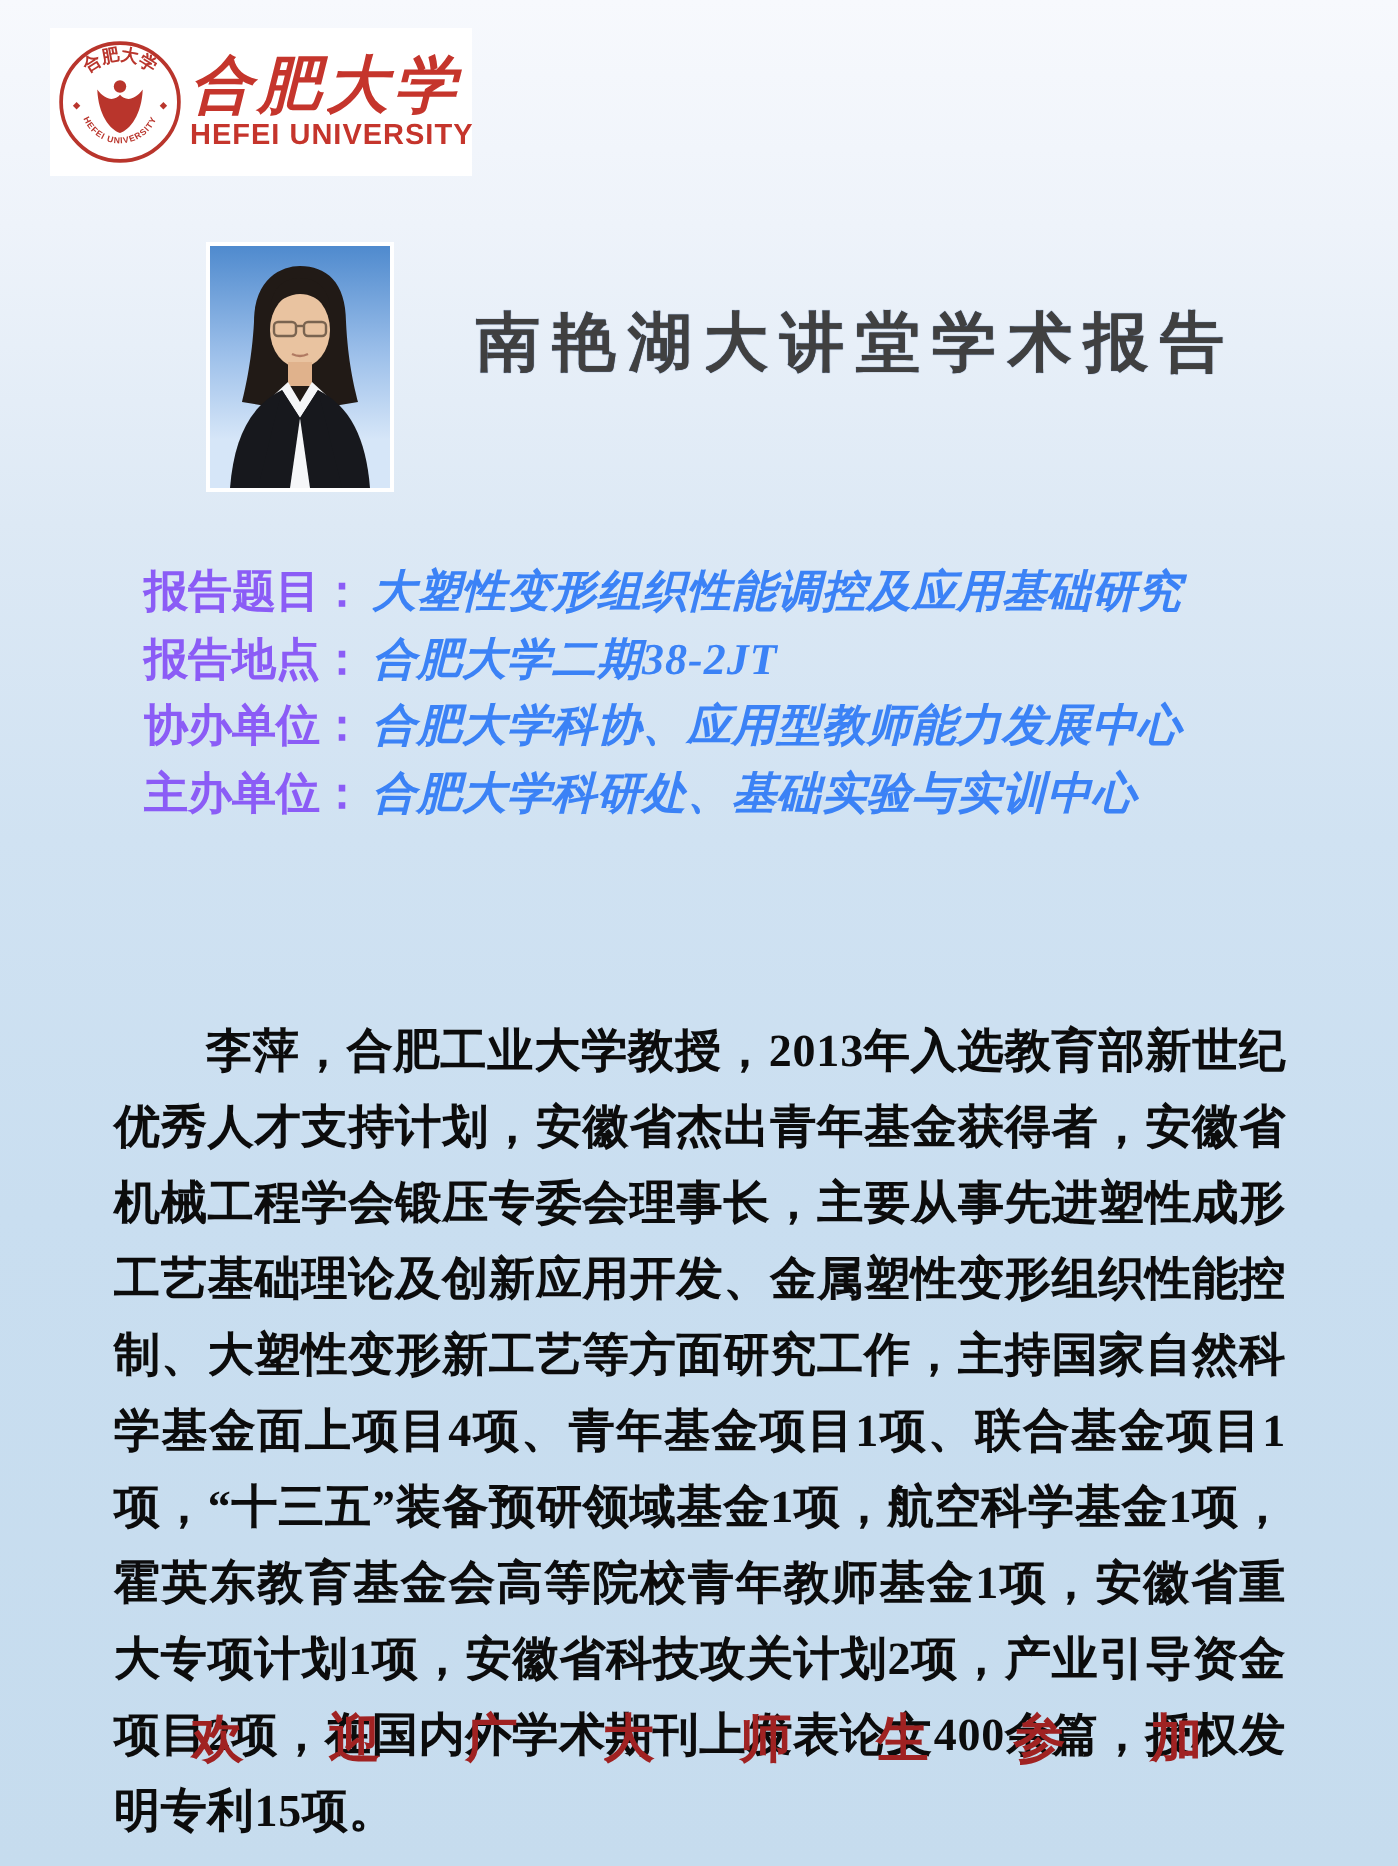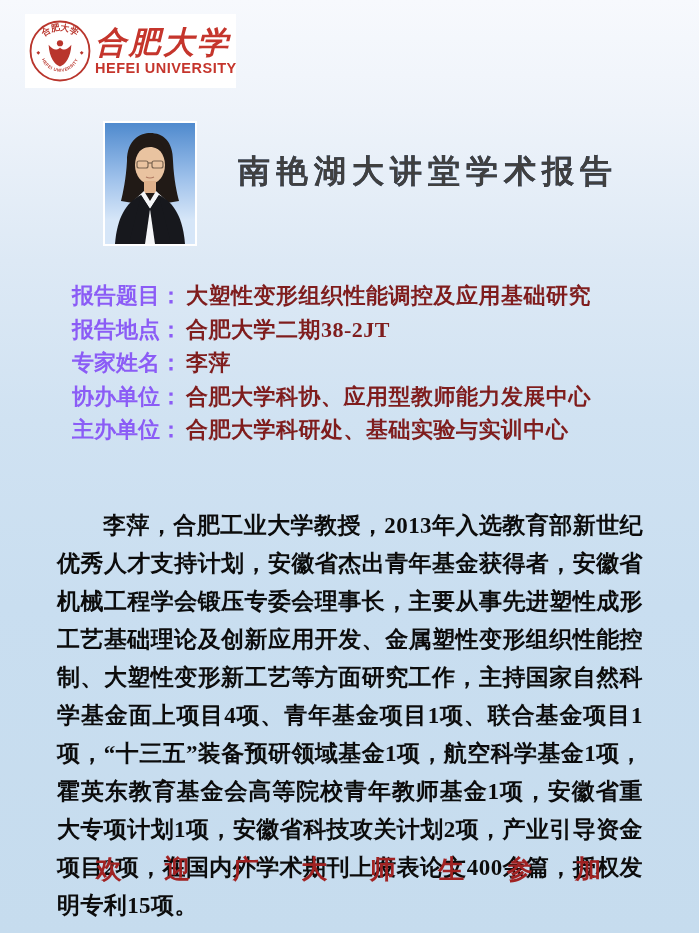--- a/index.html
+++ b/index.html
@@ -73,21 +73,21 @@
   
   .info {
     left: 72px; top: 279px;
     width: 580px;
     font-size: 22px;
     font-weight: bold;
     line-height: 33.5px;
   }
   .info-row { white-space: nowrap; }
   .info-label { color: #8b5cf6; margin-right: 4px; }
-  .info-value { color: #7f1d1d; letter-spacing: 0.5px; }
+  .info-value { color: #3b82f6; letter-spacing: 0.5px; font-style: italic; }
 
   
   .bio {
     left: 57px; top: 507px;
     width: 586px;
     font-size: 23px;
     font-weight: bold;
     color: #0c0c0c;
     line-height: 38px;
     text-align: justify;
@@ -175,23 +175,20 @@
 <div class="abs title">南艳湖大讲堂学术报告</div>
 
 <div class="abs info">
   <div class="info-row">
     <span class="info-label">报告题目：</span><span class="info-value">大塑性变形组织性能调控及应用基础研究</span>
   </div>
   <div class="info-row">
     <span class="info-label">报告地点：</span><span class="info-value">合肥大学二期38-2JT</span>
   </div>
   <div class="info-row">
-    <span class="info-label">专家姓名：</span><span class="info-value">李萍</span>
-  </div>
-  <div class="info-row">
     <span class="info-label">协办单位：</span><span class="info-value">合肥大学科协、应用型教师能力发展中心</span>
   </div>
   <div class="info-row">
     <span class="info-label">主办单位：</span><span class="info-value">合肥大学科研处、基础实验与实训中心</span>
   </div>
 </div>
 
 <div class="abs bio">李萍，合肥工业大学教授，2013年入选教育部新世纪优秀人才支持计划，安徽省杰出青年基金获得者，安徽省机械工程学会锻压专委会理事长，主要从事先进塑性成形工艺基础理论及创新应用开发、金属塑性变形组织性能控制、大塑性变形新工艺等方面研究工作，主持国家自然科学基金面上项目4项、青年基金项目1项、联合基金项目1项，“十三五”装备预研领域基金1项，航空科学基金1项，霍英东教育基金会高等院校青年教师基金1项，安徽省重大专项计划1项，安徽省科技攻关计划2项，产业引导资金项目2项，在国内外学术期刊上发表论文400余篇，授权发明专利15项。</div>
 
 <div class="abs welcome">欢 迎 广 大 师 生 参 加</div>

